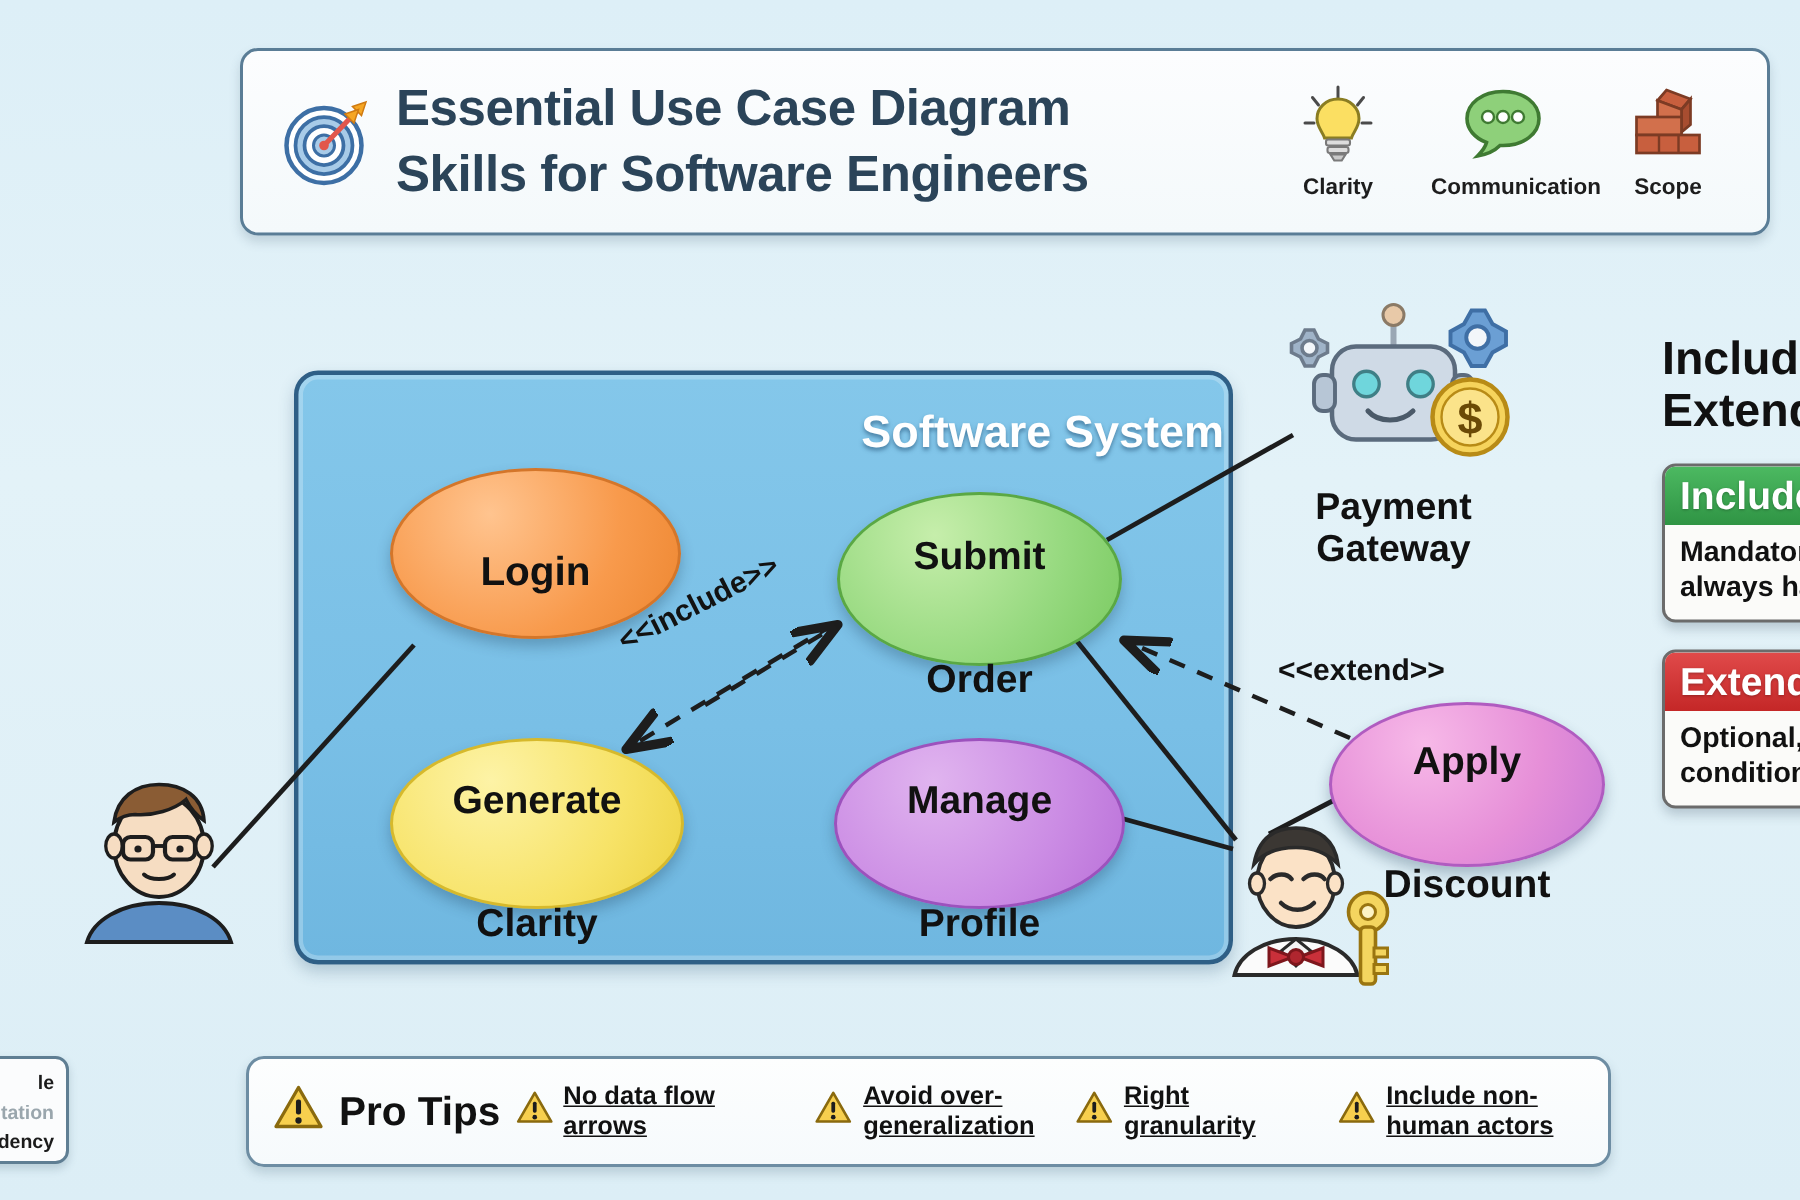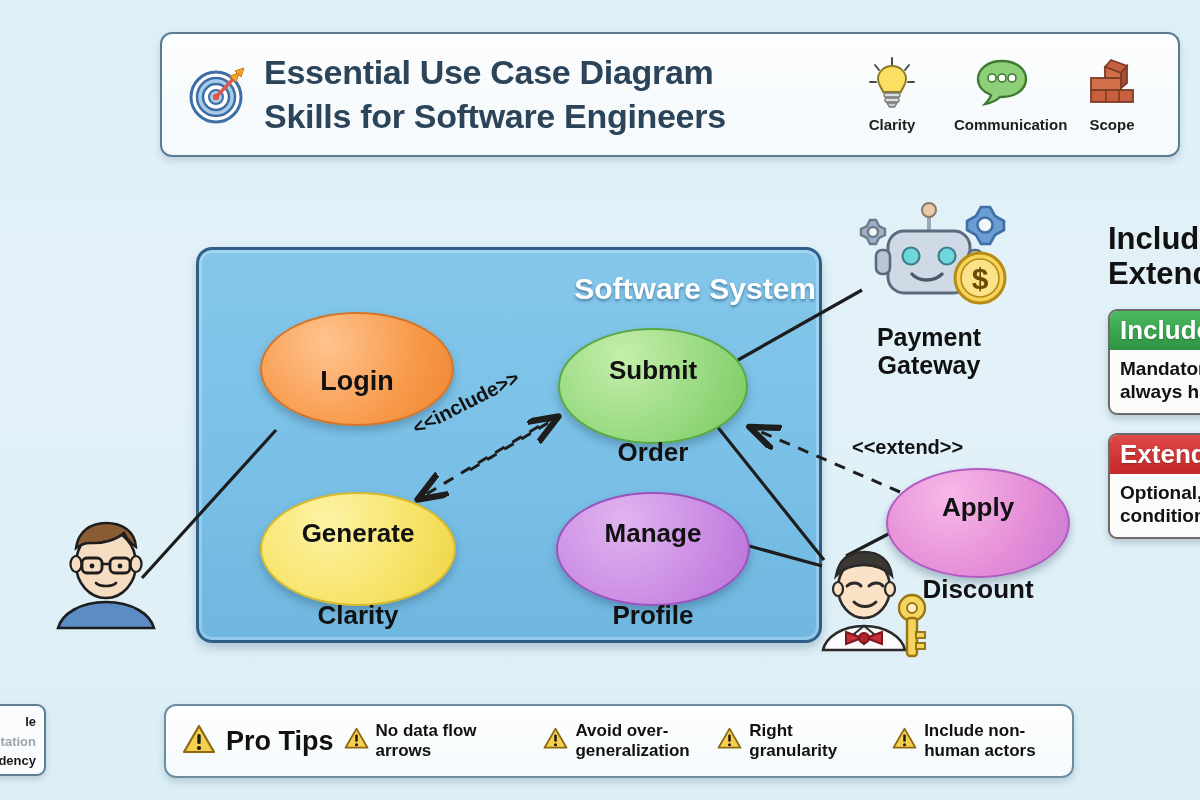--- a/index.html
+++ b/index.html
@@ -113,21 +113,21 @@
 
   
   .tips{
     position:absolute;left:120px;top:704px;width:910px;height:74px;
     background:linear-gradient(180deg,#fdfefe 0%,#f6fafc 100%);
     border:2px solid #6d8da3;border-radius:12px;
     box-shadow:0 4px 7px rgba(60,90,110,.22);
     display:flex;align-items:center;box-sizing:border-box;padding:0 16px;gap:10px;margin-left:44px;
   }
   .tips-title{font-size:27px;font-weight:bold;color:#111;white-space:nowrap;}
-  .tip{display:flex;align-items:center;gap:7px;font-size:17px;font-weight:bold;color:#111;line-height:1.15;}
+  .tip{display:flex;align-items:center;gap:7px;font-size:17px;font-weight:bold;color:#111;line-height:1.15;text-decoration:underline;}
   .tip .txt{max-width:135px;}
   .warn{flex:0 0 auto;}
 
   svg.overlay{position:absolute;left:0;top:0;width:1200px;height:800px;pointer-events:none;}
 </style>
 </head>
 <body>
 
 <div class="canvas">
 

